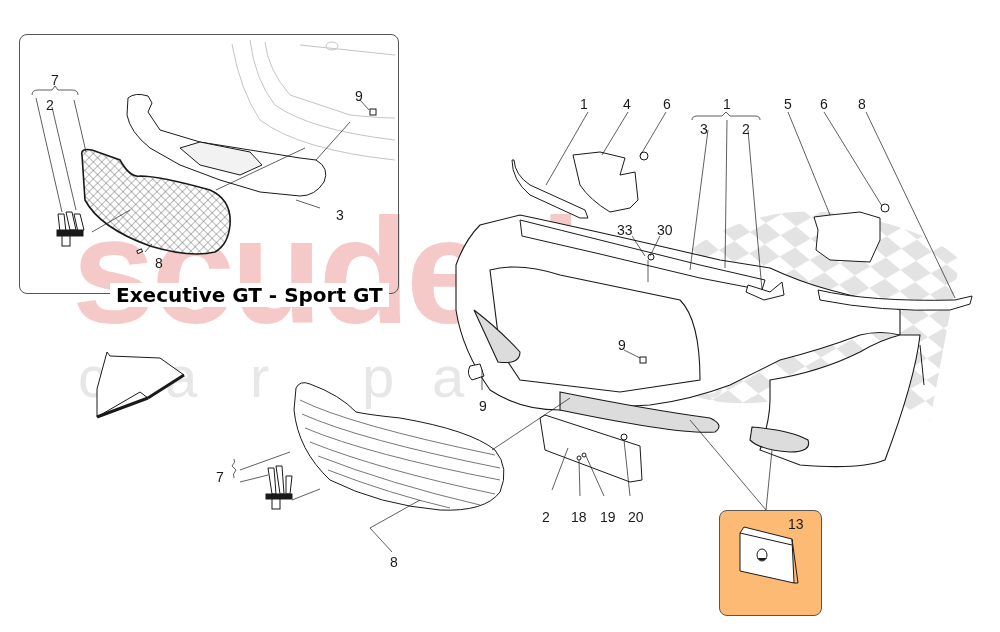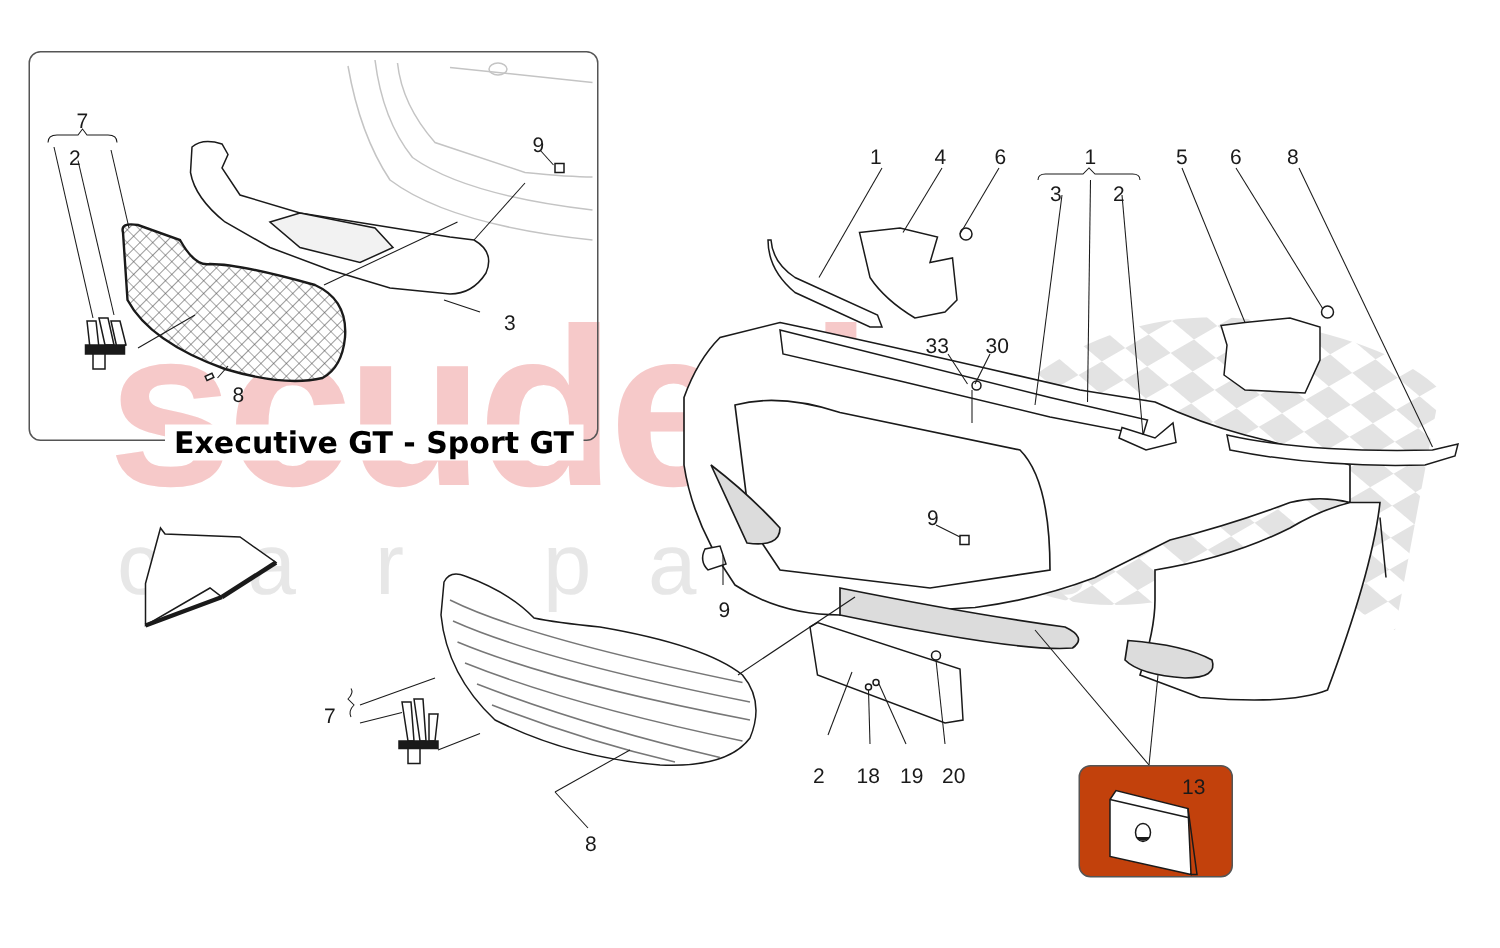--- a/index.html
+++ b/index.html
@@ -3,21 +3,21 @@
 <meta charset="utf-8">
 <style>
   html, body { margin: 0; padding: 0; background: #ffffff; }
   body { width: 1000px; height: 632px; position: relative; overflow: hidden; font-family: "Liberation Sans", sans-serif; }
   .stage { position: absolute; left: 0; top: 0; width: 1000px; height: 632px; }
   .wm-big { position: absolute; left: 72px; top: 196px; font-family: "Liberation Sans", sans-serif; font-weight: bold; font-size: 150px; letter-spacing: -4px; color: #f6c9c9; line-height: 1; }
   .wm-small { position: absolute; top: 348px; font-family: "Liberation Sans", sans-serif; font-size: 58px; color: #e7e7e7; line-height: 1; }
   .callout { position: absolute; font-family: "Liberation Sans", sans-serif; font-size: 14px; color: #1a1a1a; line-height: 1; white-space: nowrap; }
   .inset-box { position: absolute; left: 19px; top: 34px; width: 380px; height: 260px; border: 1.3px solid #555; border-radius: 8px; box-sizing: border-box; }
   .inset-label { position: absolute; left: 110px; top: 283px; background: #fff; padding: 0 6px; font-family: "DejaVu Sans", sans-serif; font-weight: bold; font-size: 20px; color: #000000; line-height: 1.2; }
-  .box13 { position: absolute; left: 719px; top: 510px; width: 103px; height: 75px; border: 1.3px solid #555; border-radius: 8px; box-sizing: border-box; background: #c2410c; }
+  .box13 { position: absolute; left: 719px; top: 510px; width: 103px; height: 106px; border: 1.3px solid #555; border-radius: 8px; box-sizing: border-box; background: #fdba74; }
   svg { position: absolute; left: 0; top: 0; }
 </style>
 </head>
 <body>
 
 <div class="stage">
 
   <div class="wm-big">scuderia</div>
   <div class="wm-small" style="left:78px">c</div>
   <div class="wm-small" style="left:165px">a</div>

